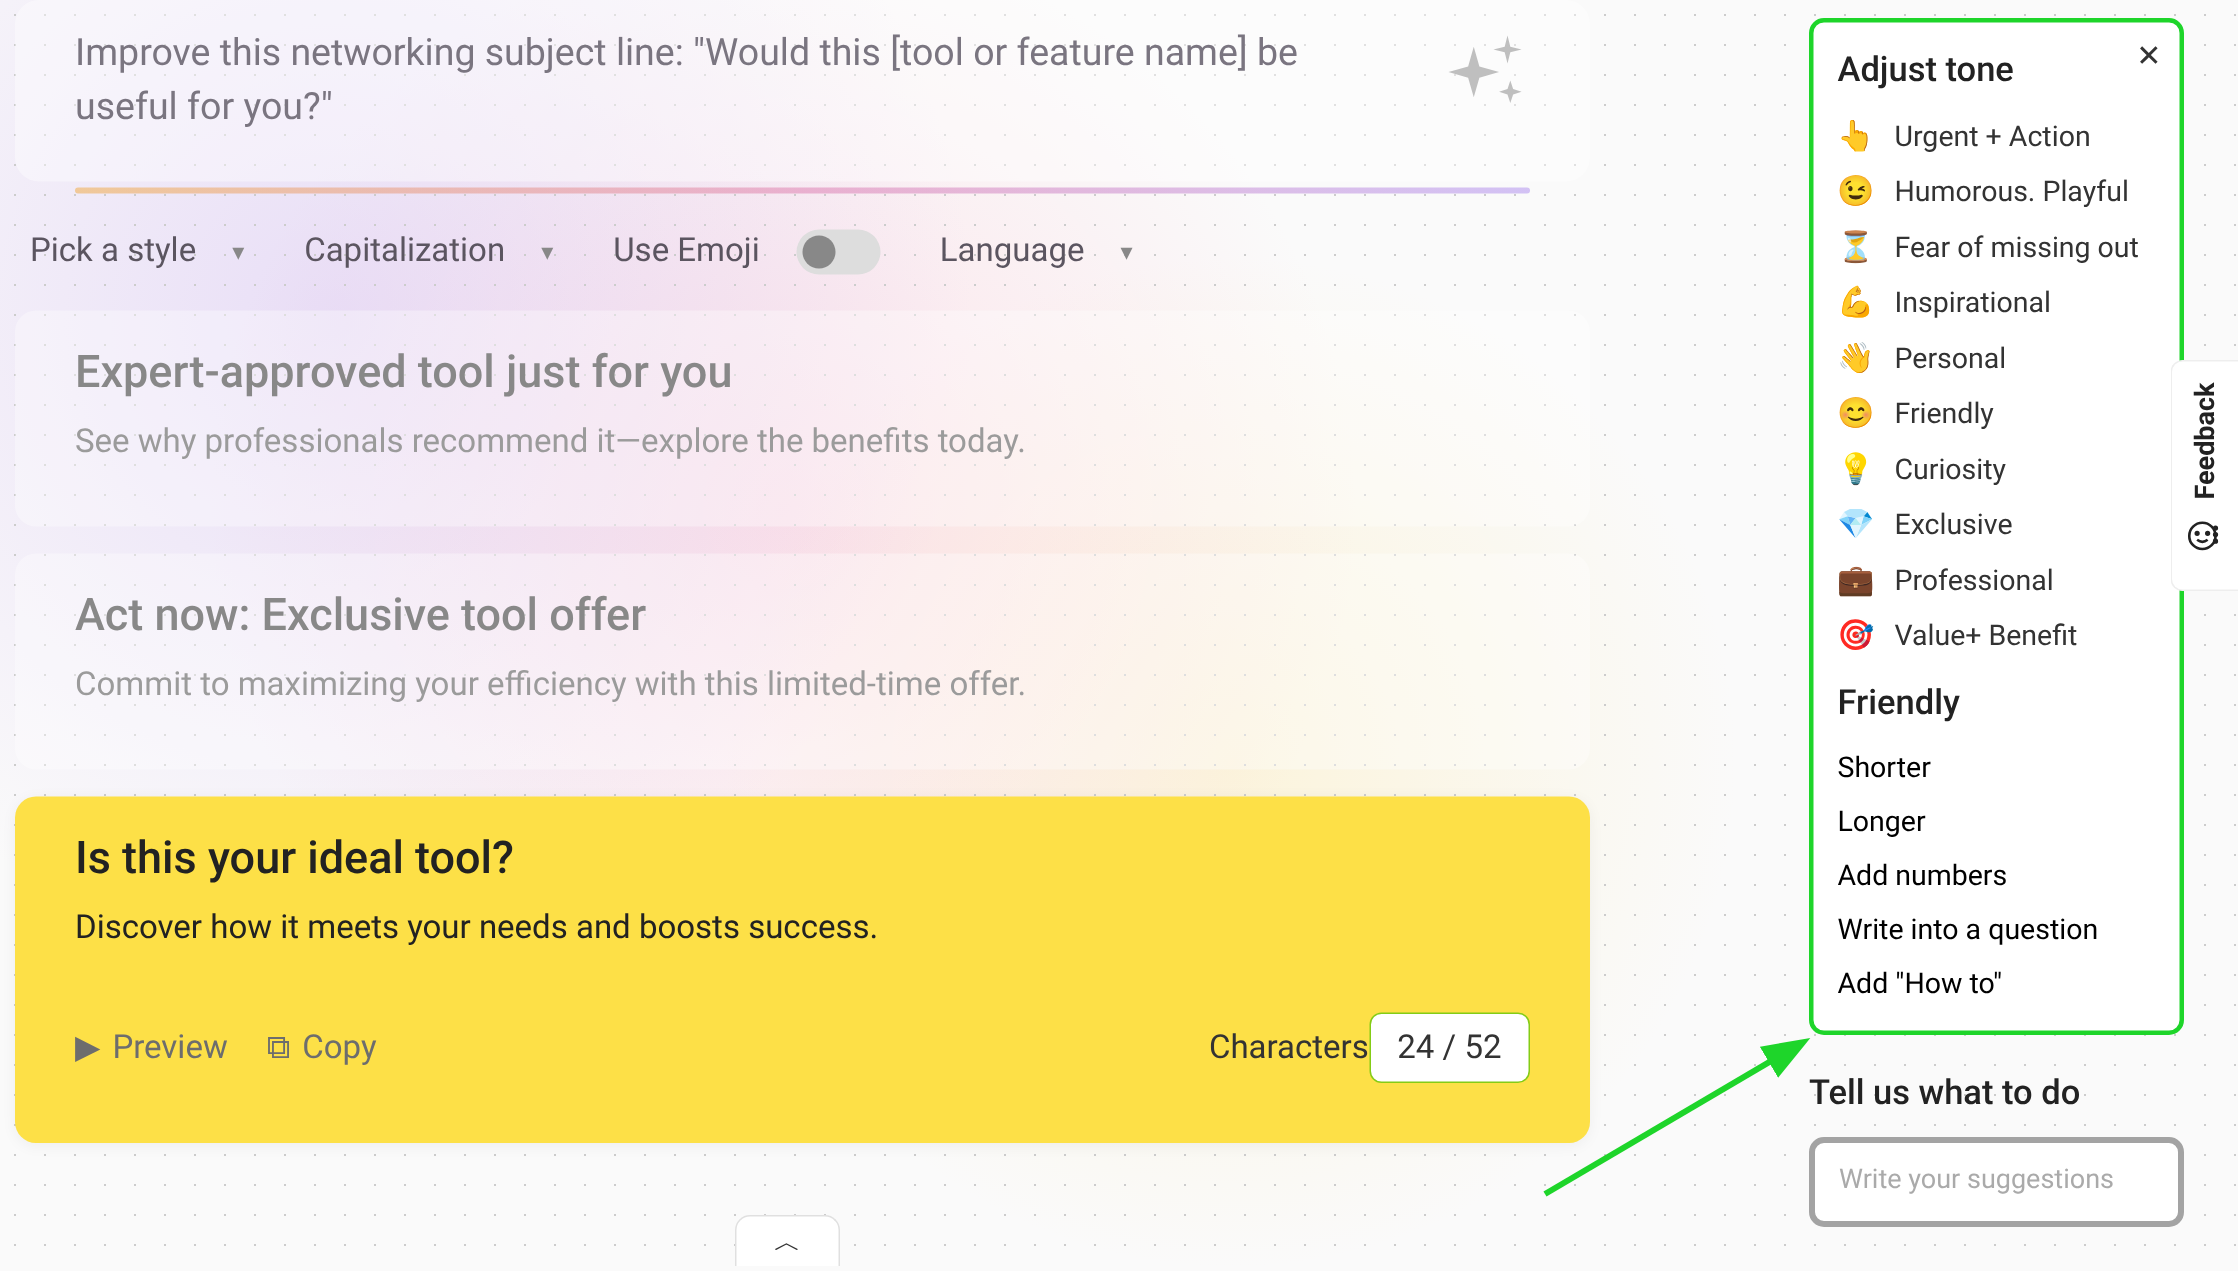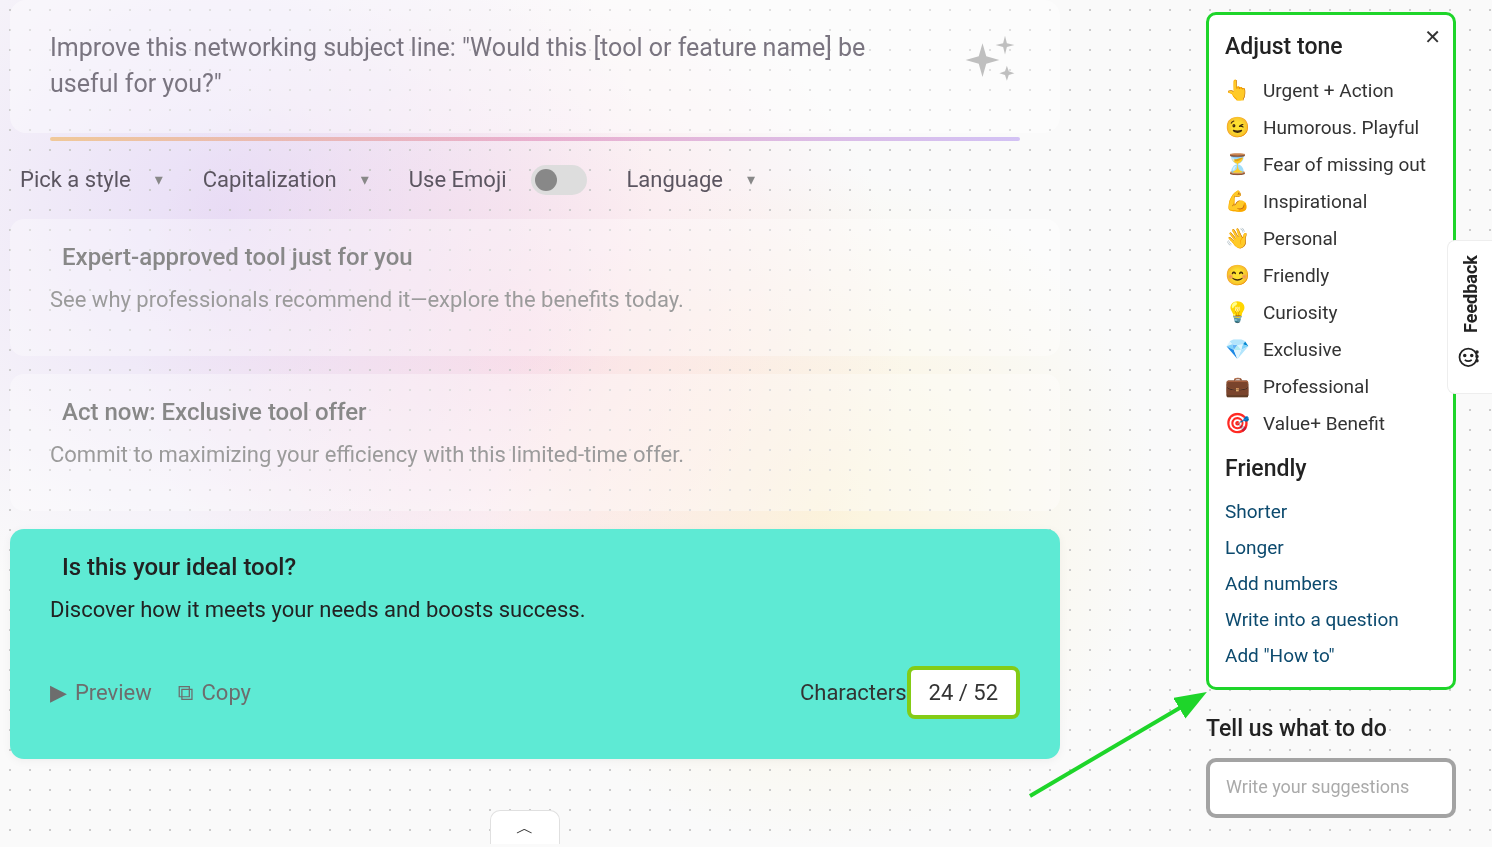--- a/index.html
+++ b/index.html
@@ -23,21 +23,21 @@
   }
   .main-col {
     position: absolute;
     left: 10px; top: 0;
     width: 1050px;
     z-index: 2;
   }
   .prompt-card {
     background: rgba(255,255,255,0.4);
     border-radius: 16px;
-    padding: 30px 40px 30px 40px;
+    padding: 18px 40px 30px 40px;
     display: flex;
     align-items: flex-start;
     gap: 20px;
     justify-content: flex-end;
   }
   .prompt-text {
     font-size: 25px;
     color: #7a7580;
     line-height: 1.45;
     flex: 1;
@@ -79,29 +79,28 @@
     border-radius: 50%;
   }
 
   .result-card {
     background: rgba(255,255,255,0.35);
     border-radius: 14px;
     padding: 24px 40px 40px 40px;
     margin-bottom: 18px;
   }
   .result-card.solid {
-    background: #5eead4;
+    background: #fde047;
     box-shadow: 0 2px 10px rgba(0,0,0,0.05);
   }
   .result-title {
-    font-size: 24px;
+    font-size: 30px;
     color: #444;
     font-weight: 500;
     margin-bottom: 12px;
-    margin-left: 12px;
   }
   .result-card.faded .result-title { color: #888; }
   .result-sub {
     font-size: 22px;
     color: #555;
     line-height: 1.5;
   }
   .result-card.faded .result-sub { color: #9b9b9b; }
   .result-actions {
     display: flex;
@@ -114,21 +113,21 @@
     display: flex; align-items: center; gap: 8px;
     color: #6d6d6d;
     font-size: 22px;
     cursor: pointer;
   }
   .char-box {
     display: flex; align-items: center; 
     font-size: 22px; color: #333;
   }
   .char-count {
-    border: 4px solid #84cc16;
+    border: 1px solid #84cc16;
     border-radius: 8px;
     padding: 10px 18px;
     background: #fff;
   }
 
   
   .side-panel {
     position: absolute;
     right: 36px;
     top: 12px;
@@ -150,21 +149,21 @@
     font-weight: 500;
   }
   .tone-list { display: flex; flex-direction: column; gap: 13px; margin-bottom: 20px; }
   .tone-item {
     display: flex; align-items: center; gap: 14px;
     font-size: 19px; color: #333;
     cursor: pointer;
   }
   .tone-emoji { font-size: 20px; width: 24px; }
   .rewrite-list { display: flex; flex-direction: column; gap: 13px; }
-  .rewrite-item { font-size: 19px; color: #0c4a6e; cursor: pointer; }
+  .rewrite-item { font-size: 19px; color: #000000; cursor: pointer; }
 
   .tell-us {
     position: absolute;
     right: 36px;
     top: 715px;
     width: 250px;
     z-index: 5;
   }
   .tell-us-h {
     font-size: 23px; color: #222; margin-bottom: 16px; font-weight: 500;

